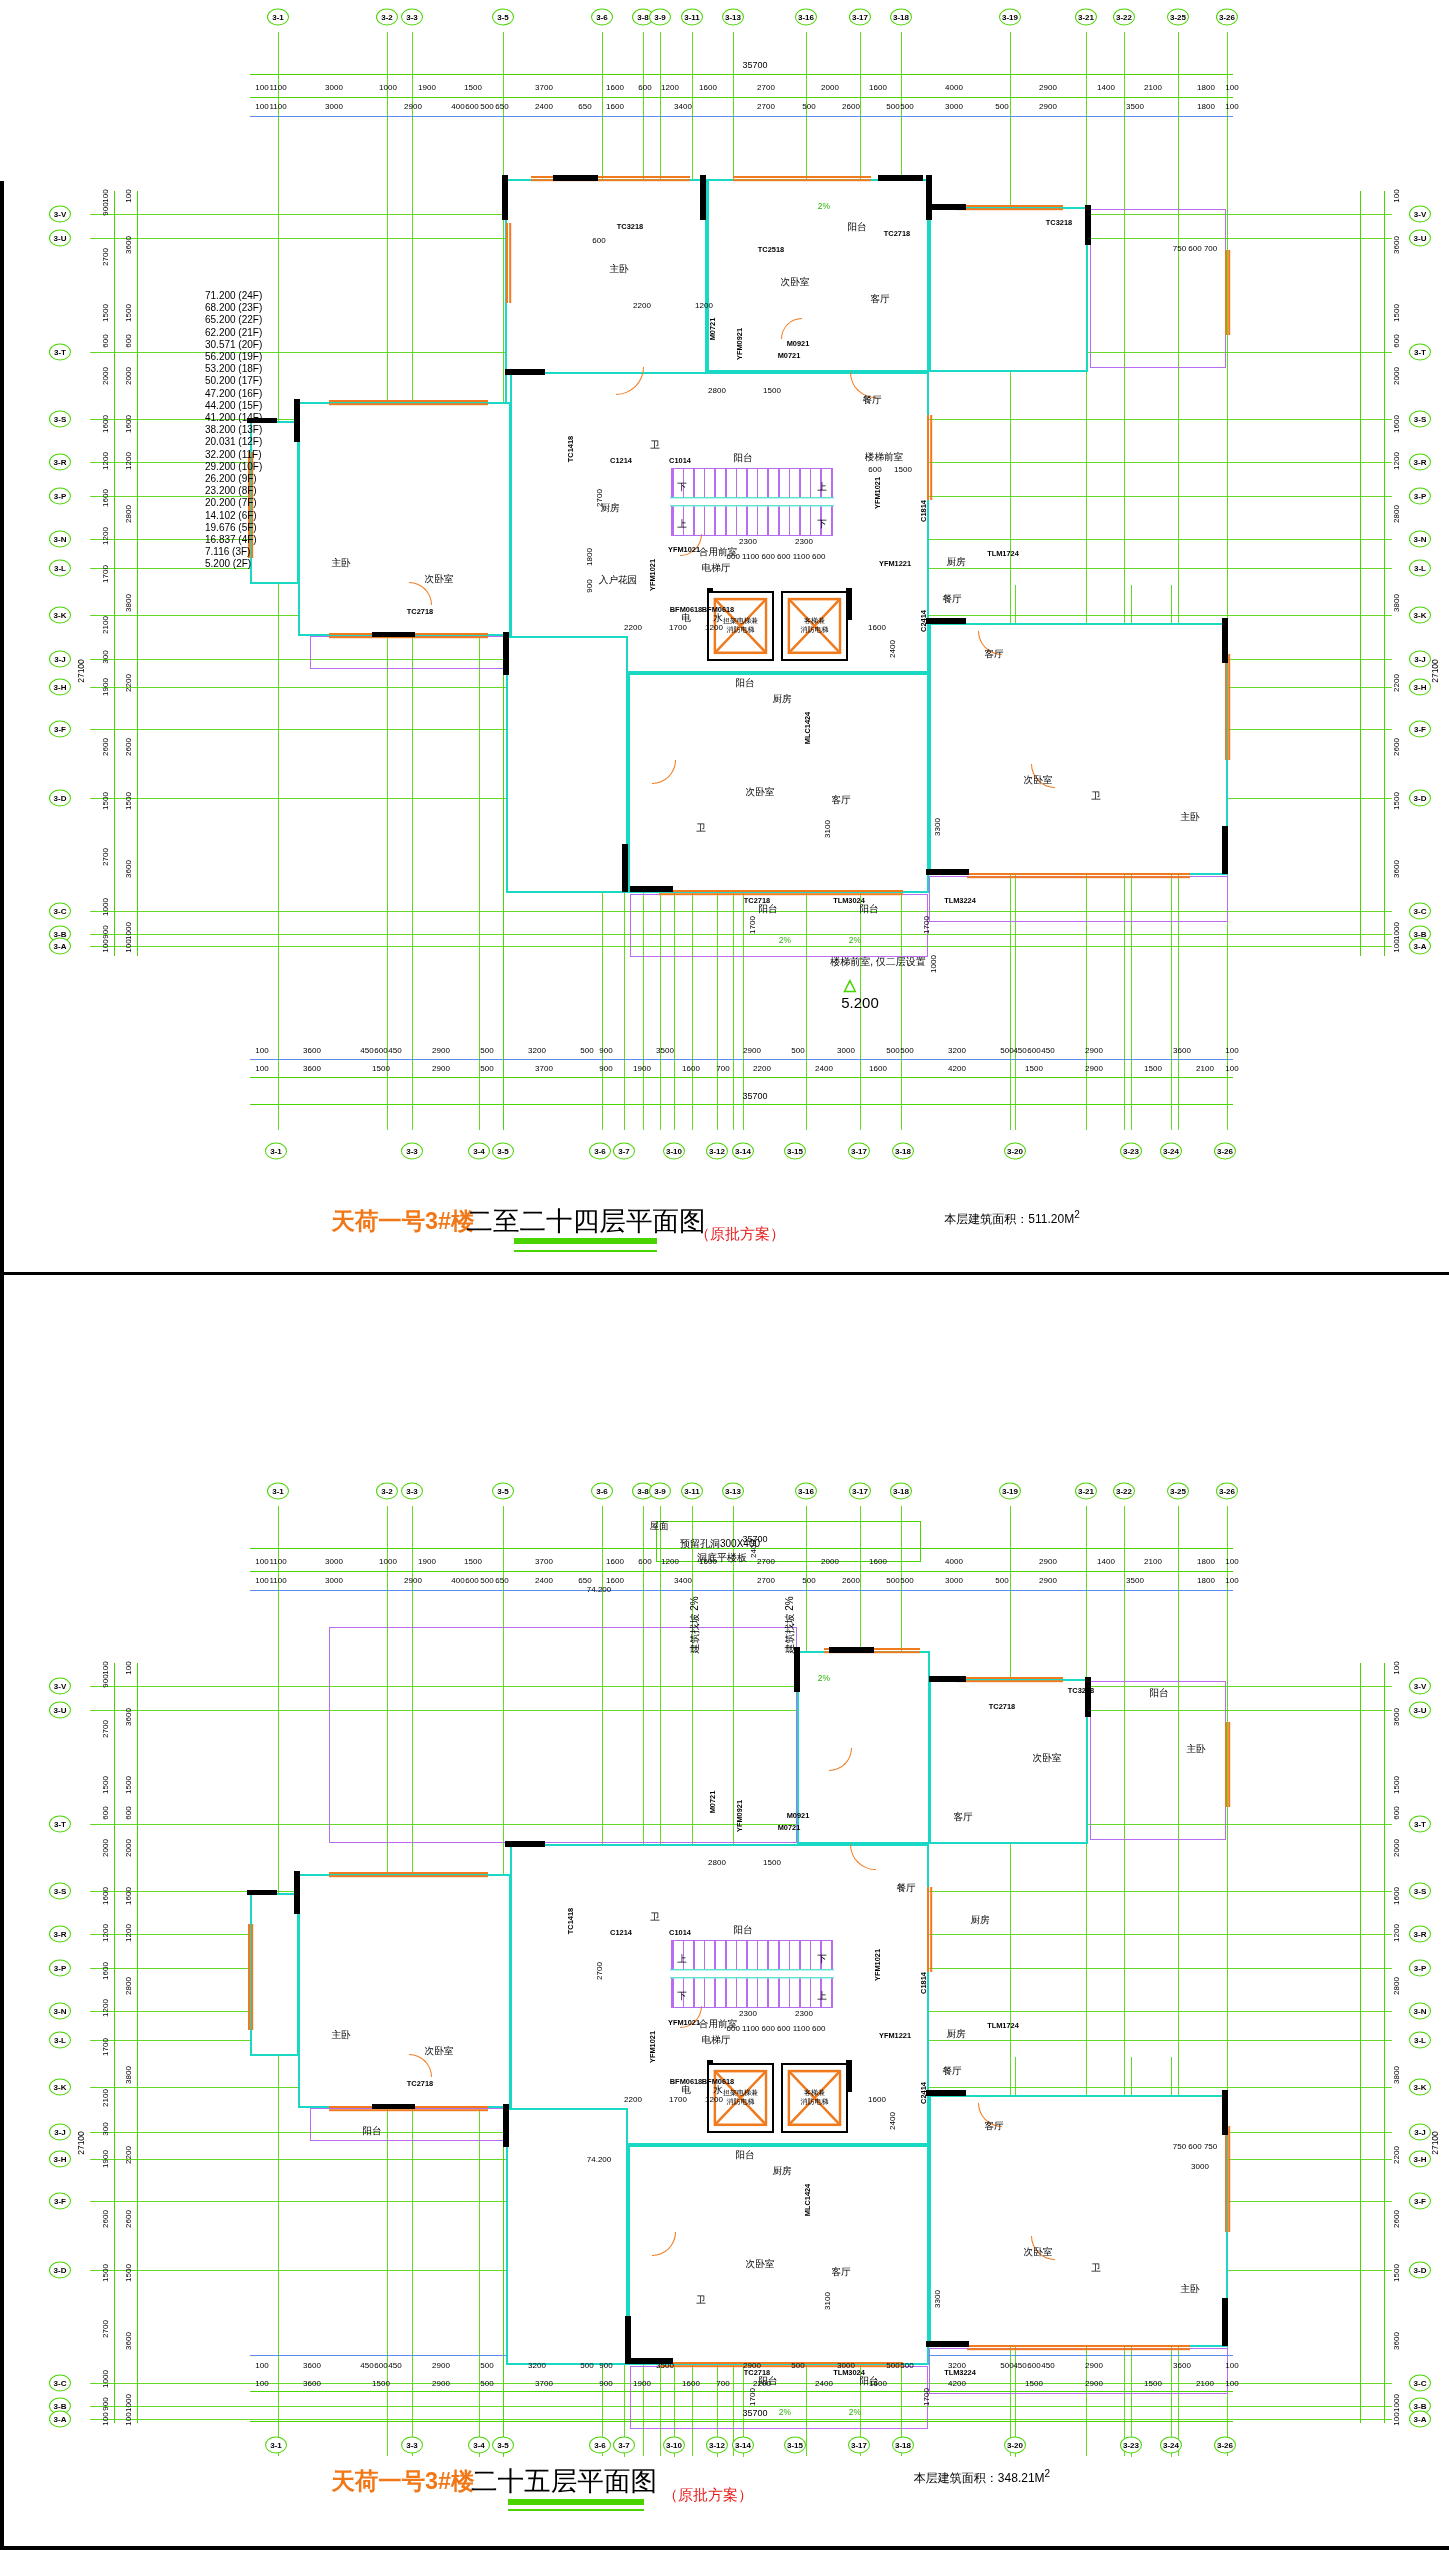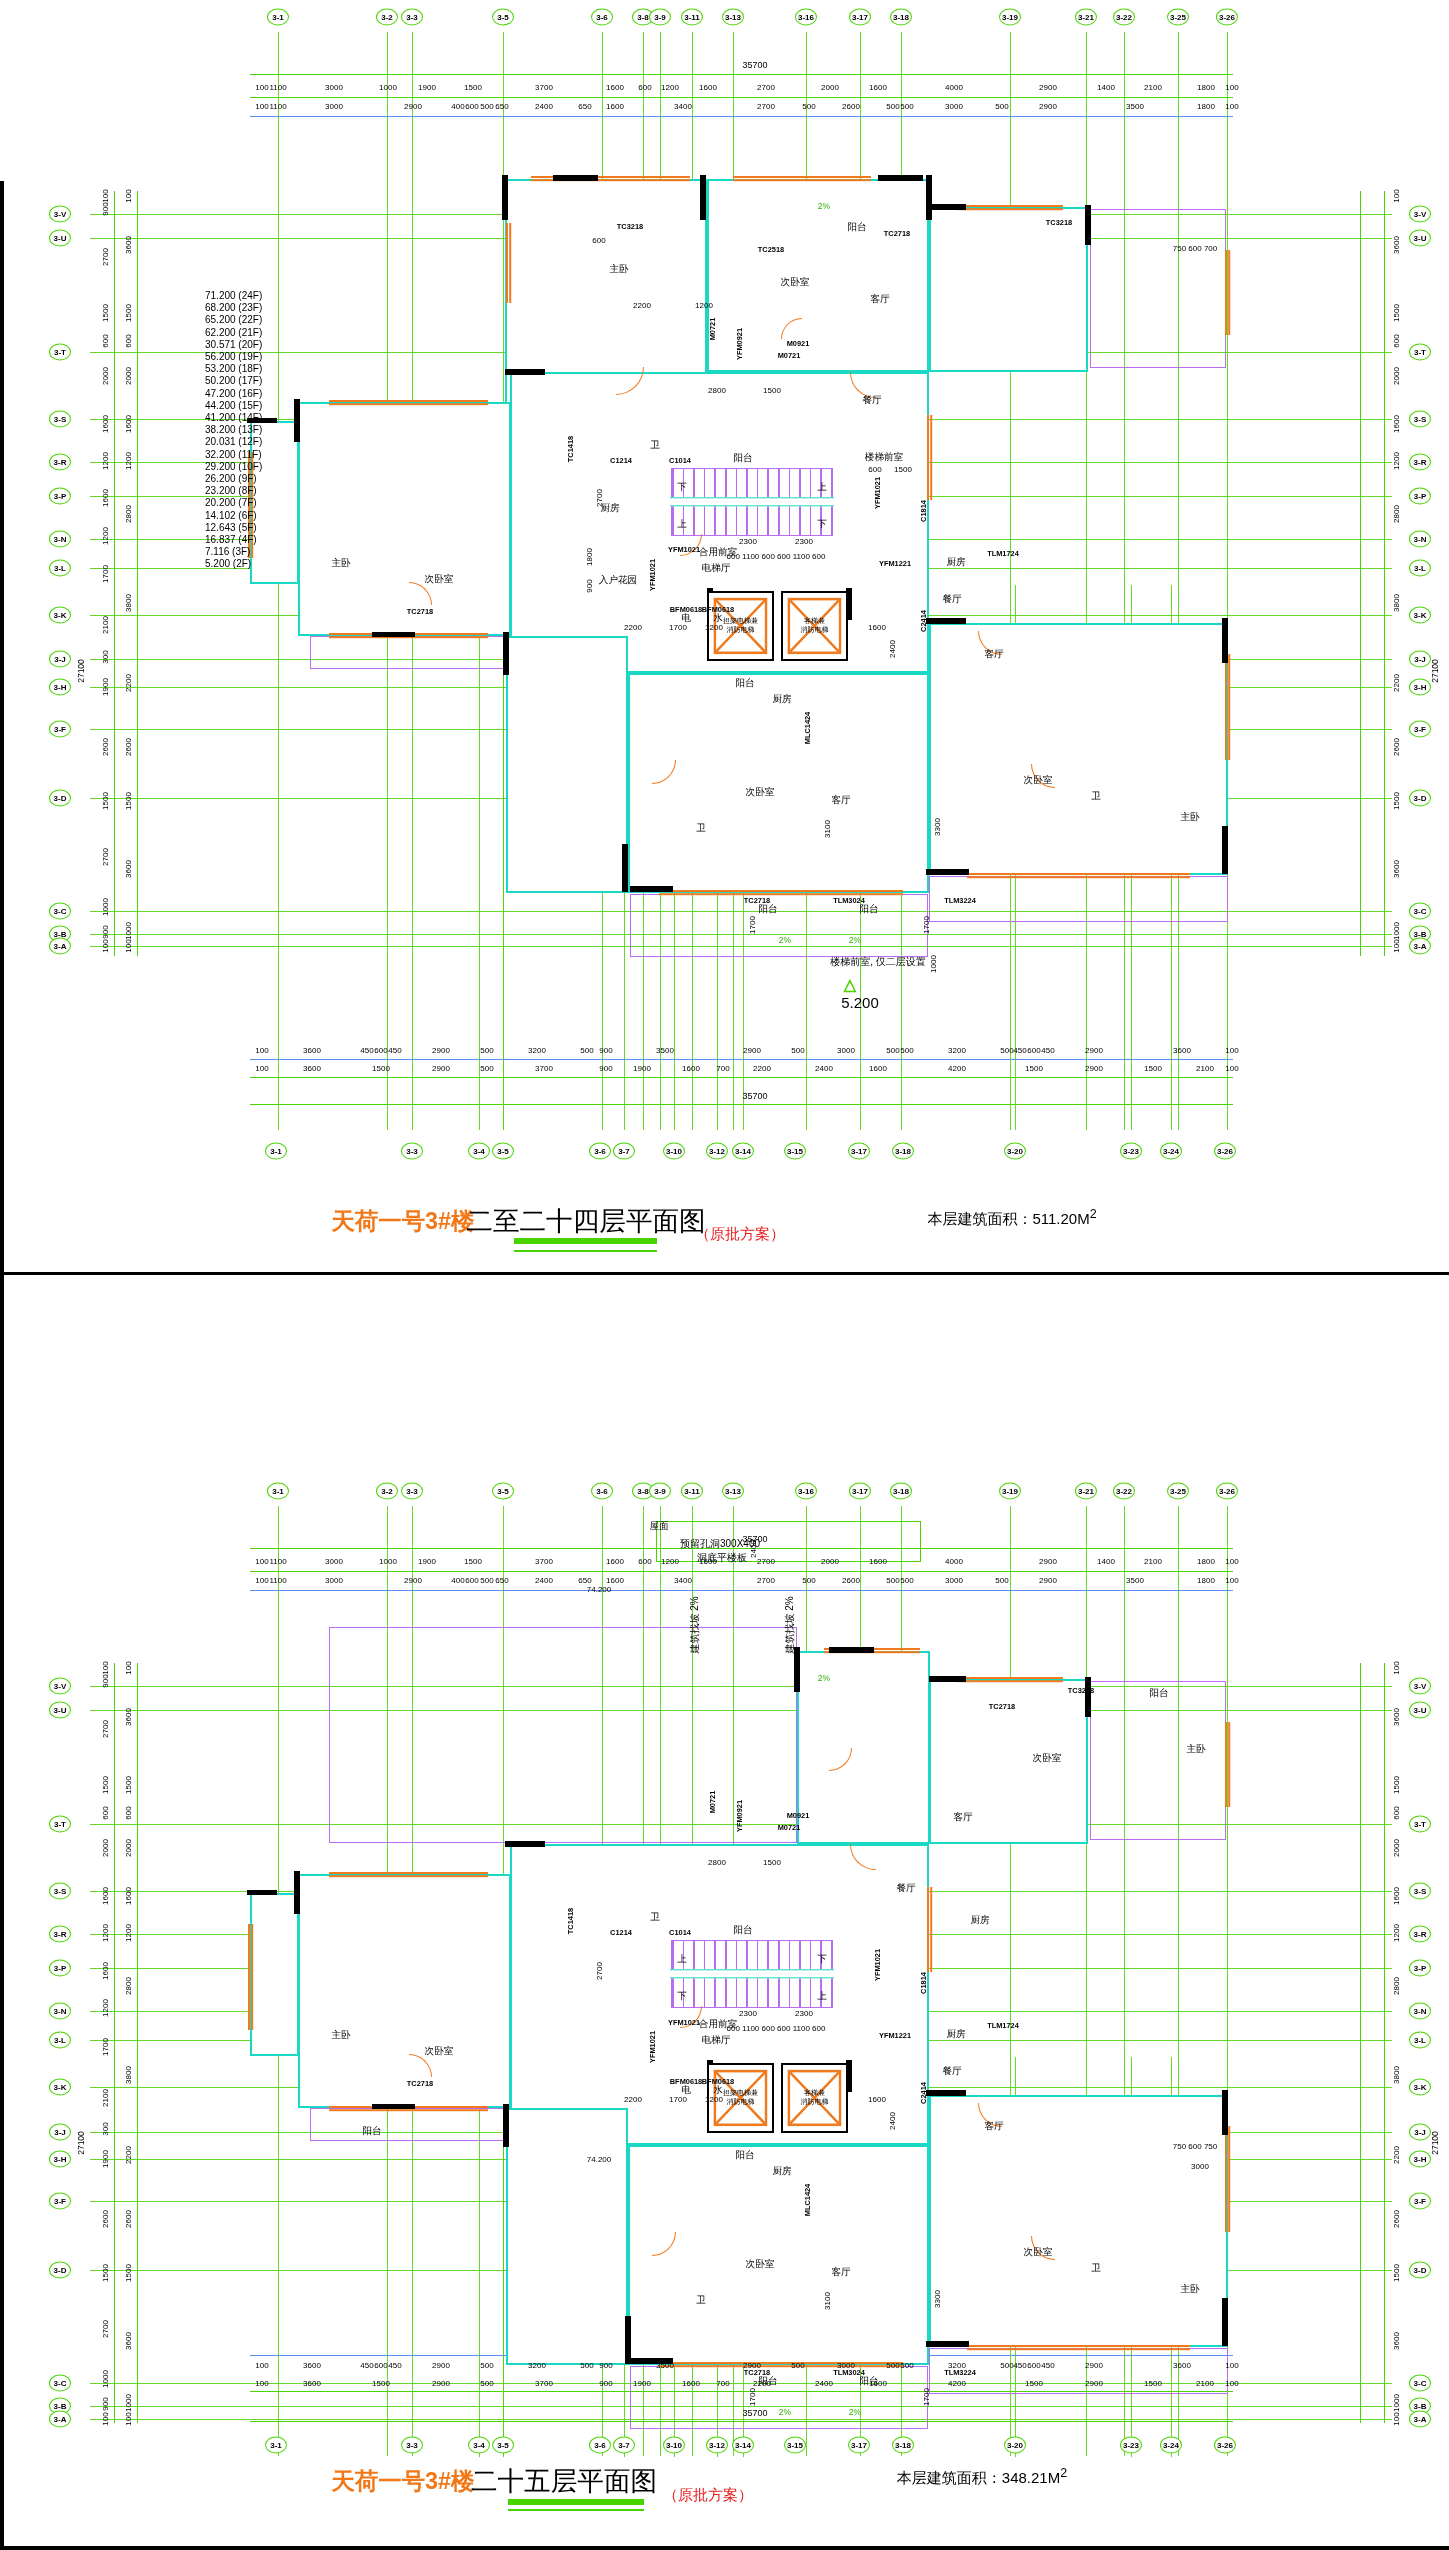--- a/index.html
+++ b/index.html
@@ -45,21 +45,21 @@
           transform:translateY(-50%);background:#fff;border-top:1.1px solid #1ad9c4;border-bottom:1.1px solid #1ad9c4;}
   .elev{position:absolute;border:2.1px solid #000;background:#fff;box-sizing:border-box;}
   .elev svg{position:absolute;left:1.1px;top:1.1px;width:calc(100% - 2.1px);height:calc(100% - 2.1px);}
   .elbl{position:absolute;left:0;top:0;right:0;bottom:0;display:flex;align-items:center;justify-content:center;
         text-align:center;font-size:7px;line-height:1.25;white-space:pre-line;z-index:2;}
   .lvl{font-size:10px;line-height:12.2px;white-space:nowrap;}
   
   .title-build{position:absolute;transform:translate(-50%,-50%);color:#f07818;font-size:23.4px;font-weight:bold;white-space:nowrap;}
   .title-floor{position:absolute;transform:translate(-50%,-50%);font-size:26.6px;white-space:nowrap;}
   .title-note{position:absolute;transform:translate(-50%,-50%);color:#e81c1c;font-size:15px;white-space:nowrap;}
-  .title-area{position:absolute;transform:translate(-50%,-50%);font-size:15px;white-space:nowrap;}
+  .title-area{position:absolute;transform:translate(-50%,-50%);font-size:12px;white-space:nowrap;}
   .ubar1{position:absolute;background:#49d400;height:5.8px;}
   .ubar2{position:absolute;background:#49d400;height:1.6px;}
   .frame{position:absolute;background:#000;}
 </style>
 </head>
 <body>
 
 <div class="layer">
     <div class="gv" style="left: 278px; top: 32px; height: 1098px;"></div>
     <div class="gv" style="left: 387px; top: 32px; height: 1098px;"></div>
@@ -540,21 +540,21 @@
     <div class="lvl">44.200 (15F)</div>
     <div class="lvl">41.200 (14F)</div>
     <div class="lvl">38.200 (13F)</div>
     <div class="lvl">20.031 (12F)</div>
     <div class="lvl">32.200 (11F)</div>
     <div class="lvl">29.200 (10F)</div>
     <div class="lvl">26.200 (9F)</div>
     <div class="lvl">23.200 (8F)</div>
     <div class="lvl">20.200 (7F)</div>
     <div class="lvl">14.102 (6F)</div>
-    <div class="lvl">12.643 (5F)</div>
+    <div class="lvl">19.676 (5F)</div>
     <div class="lvl">16.837 (4F)</div>
     <div class="lvl">7.116 (3F)</div>
     <div class="lvl">5.200 (2F)</div>
   </div>
 
 <div class="title-build" style="left:403px;top:1221px;">天荷一号3#楼</div>
 <div class="title-floor" style="left:586px;top:1221px;">二至二十四层平面图</div>
 <div class="ubar1" style="left:514px;top:1238px;width:143px;"></div>
 <div class="ubar2" style="left:514px;top:1250px;width:143px;"></div>
 <div class="title-note" style="left:740px;top:1234px;">（原批方案）</div>

